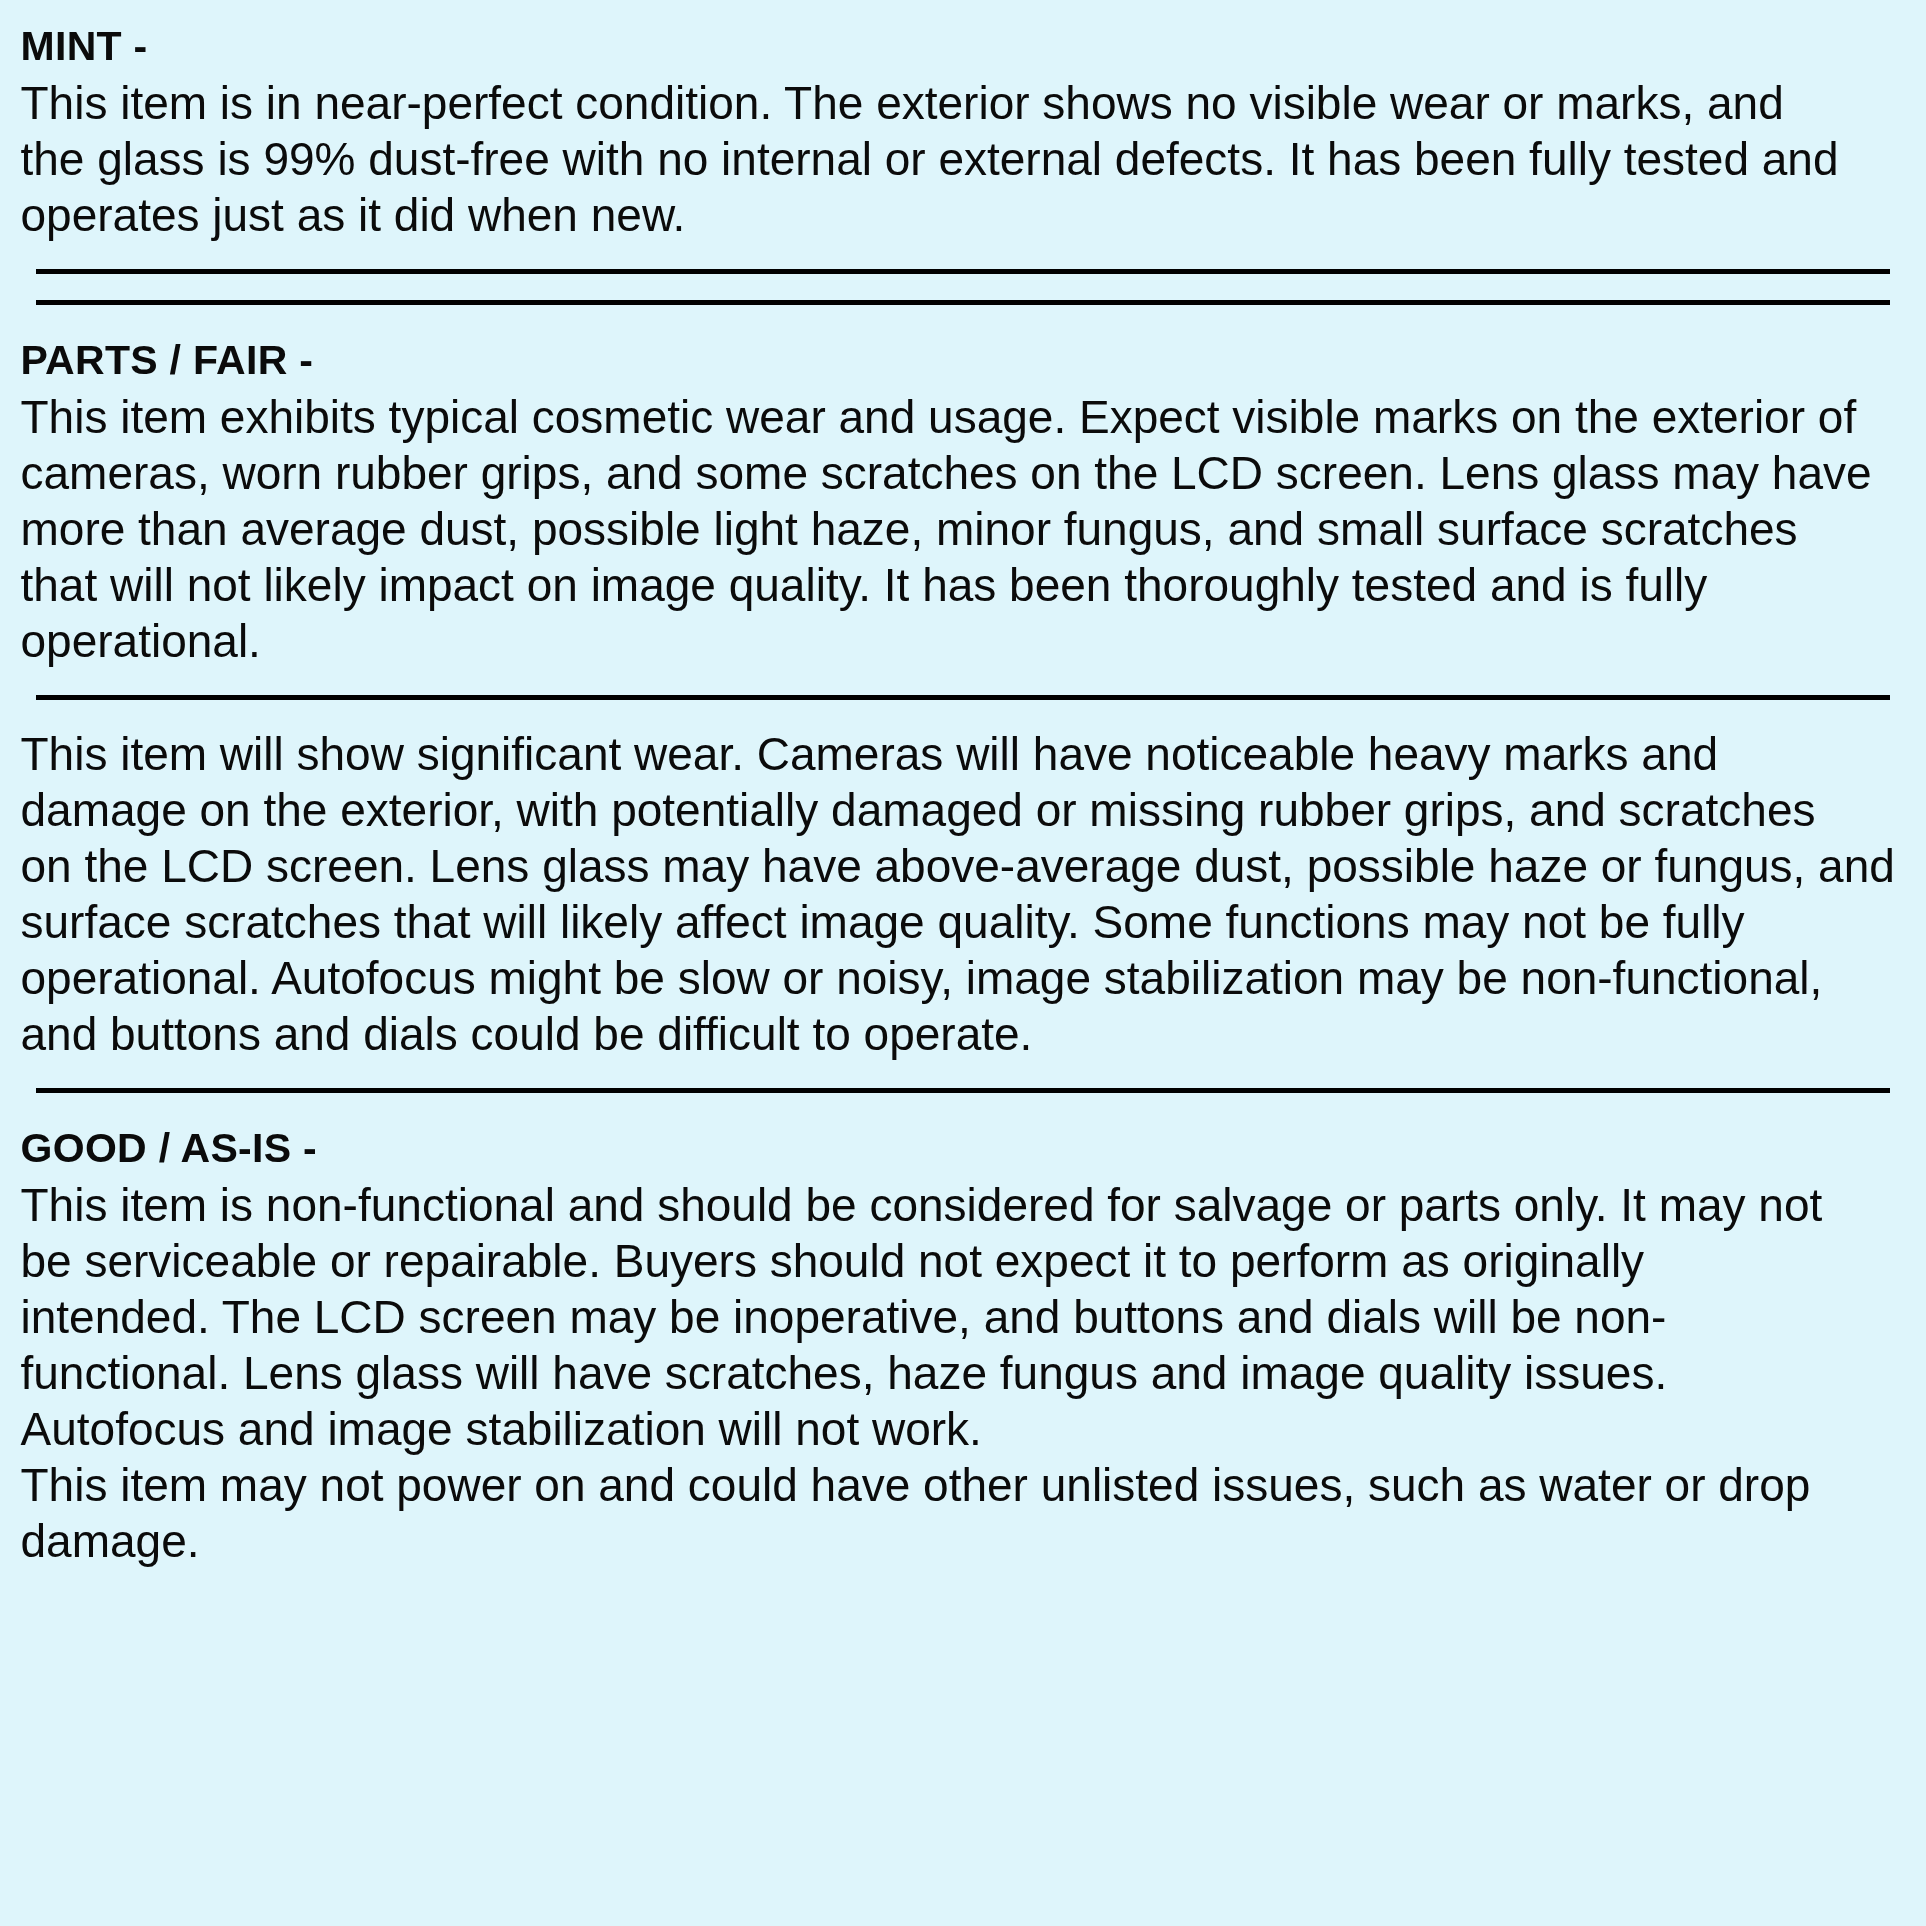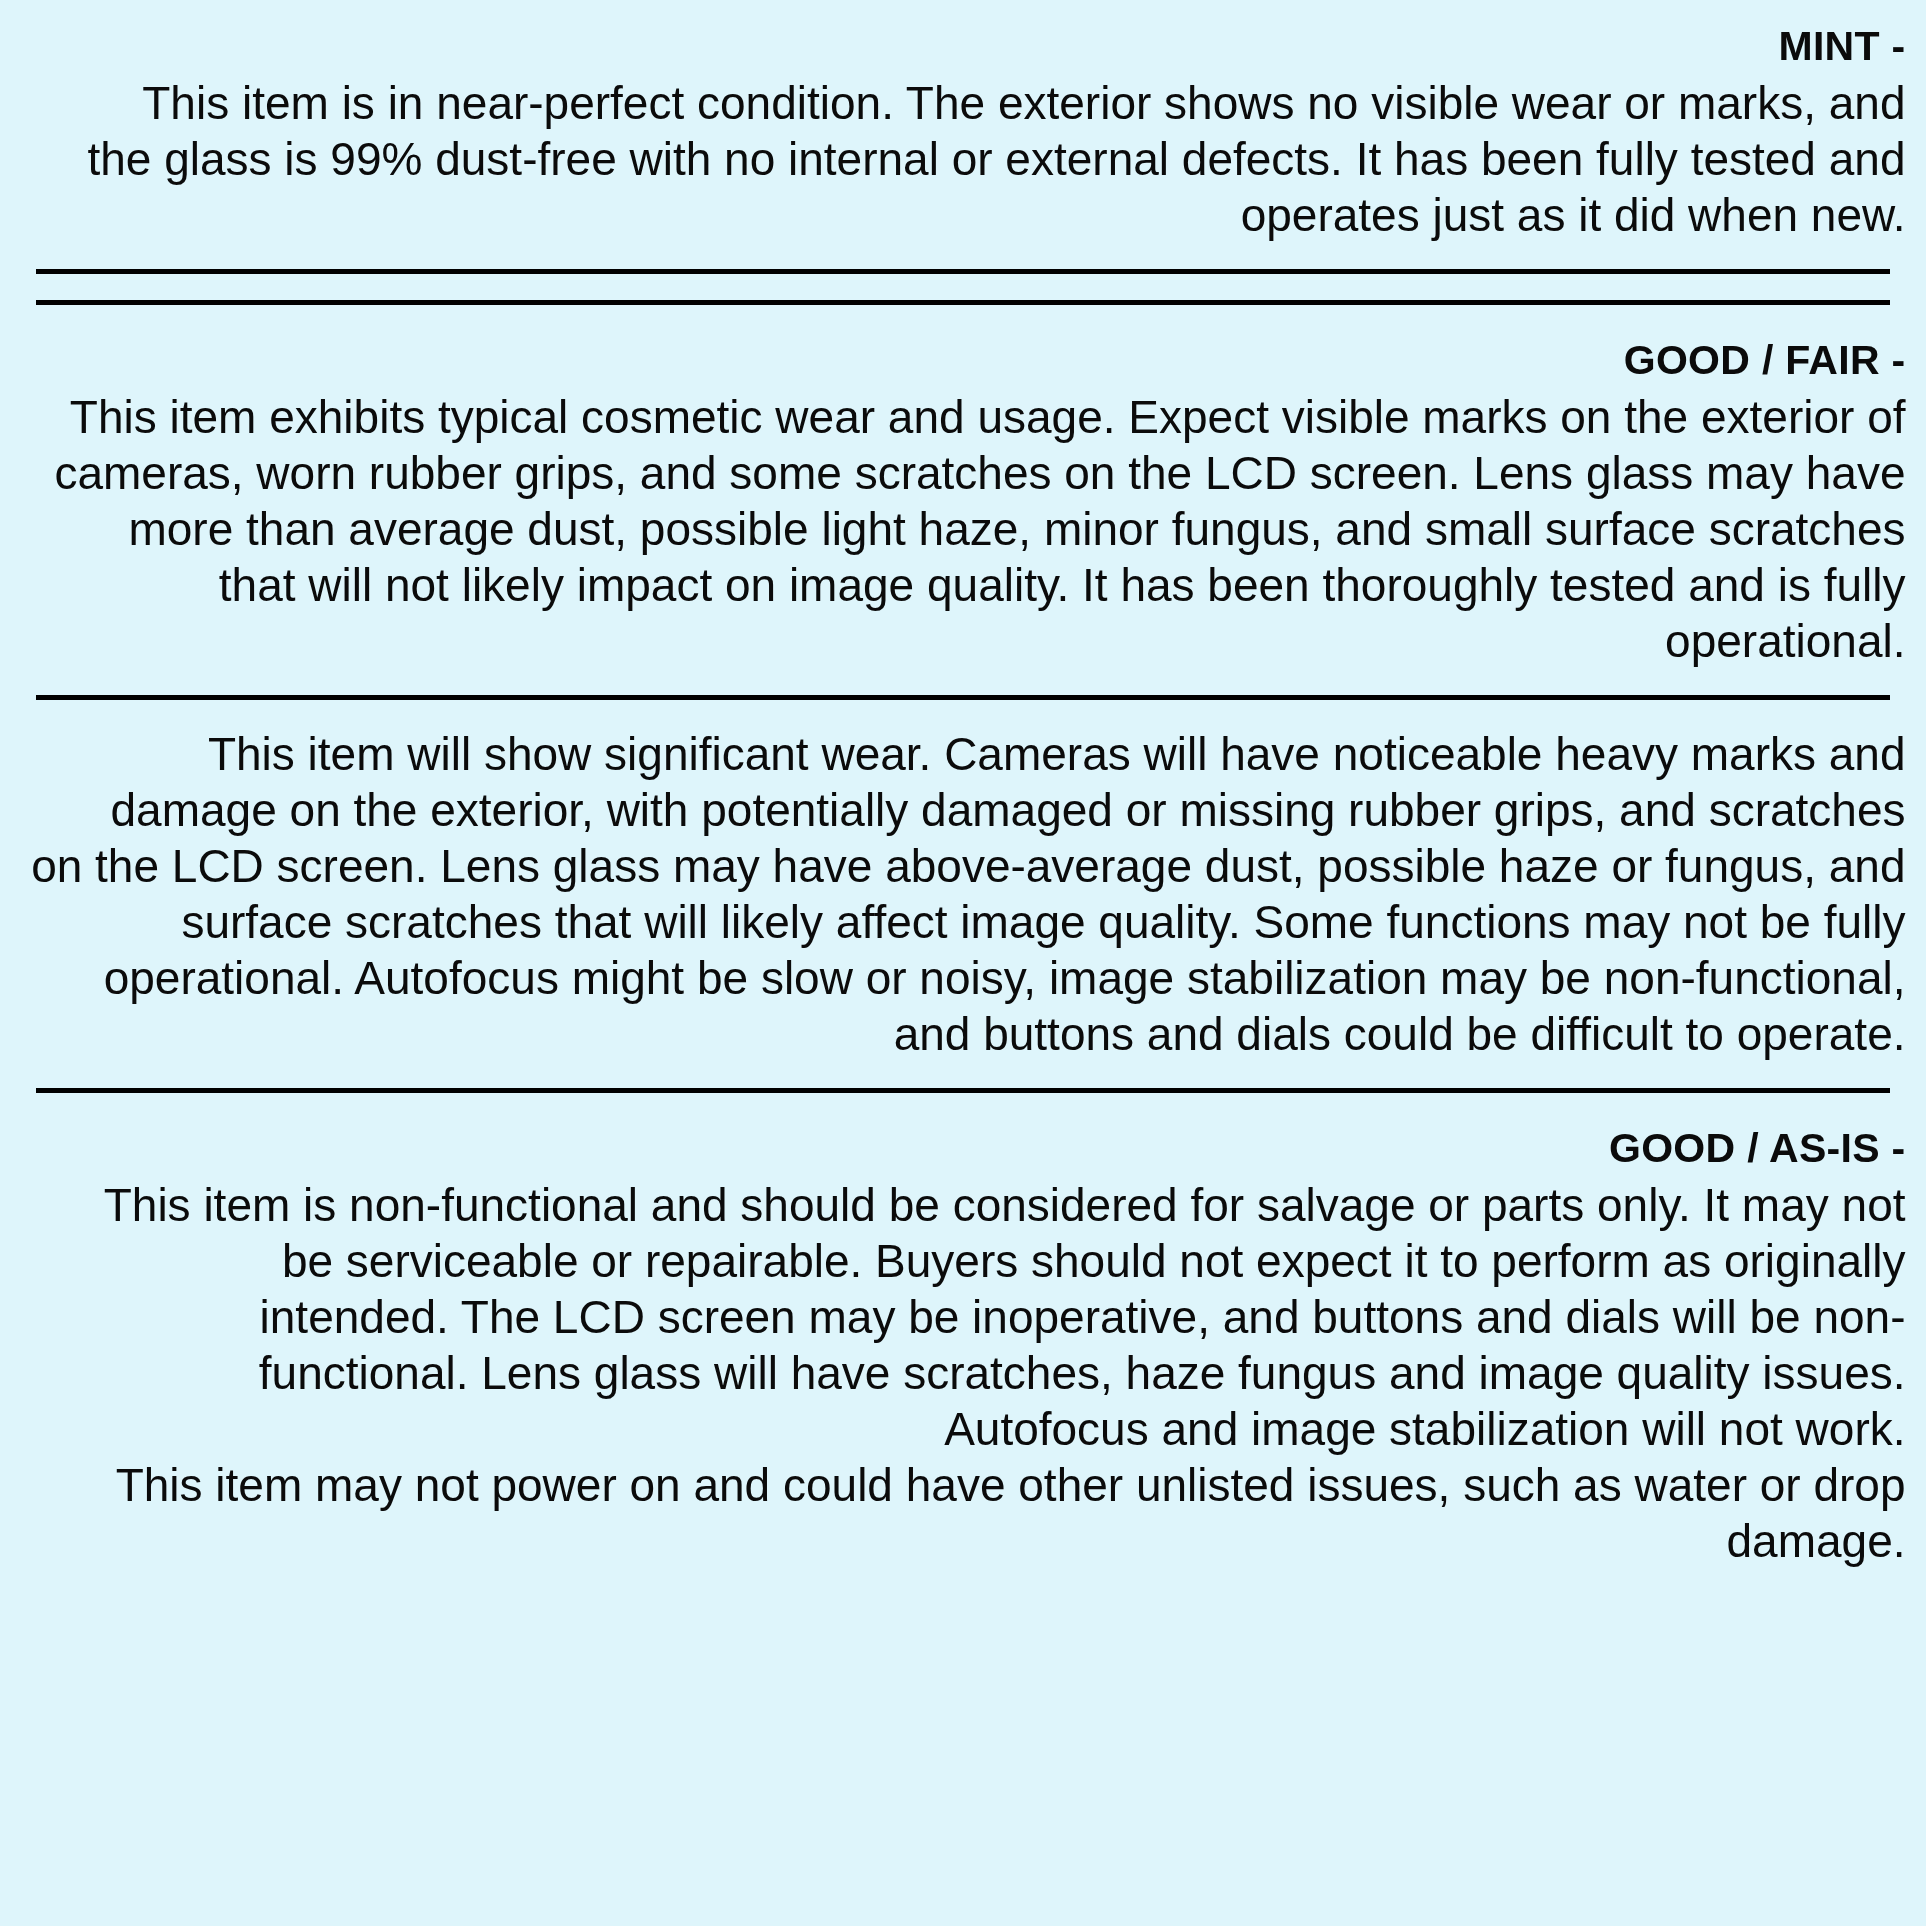--- a/index.html
+++ b/index.html
@@ -12,21 +12,21 @@
     font-family: "Liberation Sans", sans-serif;
     overflow: hidden;
   }
   .page {
     box-sizing: border-box;
     width: 1926px;
     height: 1926px;
     padding: 16.7px 20.5px 0 20.5px;
   }
   .section {
-    text-align: right;
+    text-align: left;
   }
   .section-title {
     margin: 0;
     font-size: 41px;
     font-weight: 700;
     line-height: 58px;
     letter-spacing: 0.3px;
   }
   .section-body {
     margin: 0;
@@ -54,21 +54,21 @@
   </section>
 
   <hr class="divider" style="background: rgb(0, 0, 0);">
 
   <section class="section">
   </section>
 
   <hr class="divider" style="background: rgb(0, 0, 0);">
 
   <section class="section">
-    <h2 class="section-title">GOOD / FAIR -</h2>
+    <h2 class="section-title">PARTS / FAIR -</h2>
     <p class="section-body">This item exhibits typical cosmetic wear and usage. Expect visible marks on the exterior of
 cameras, worn rubber grips, and some scratches on the LCD screen. Lens glass may have
 more than average dust, possible light haze, minor fungus, and small surface scratches
 that will not likely impact on image quality. It has been thoroughly tested and is fully
 operational.</p>
   </section>
 
   <hr class="divider" style="background: rgb(0, 0, 0);">
 
   <section class="section">

